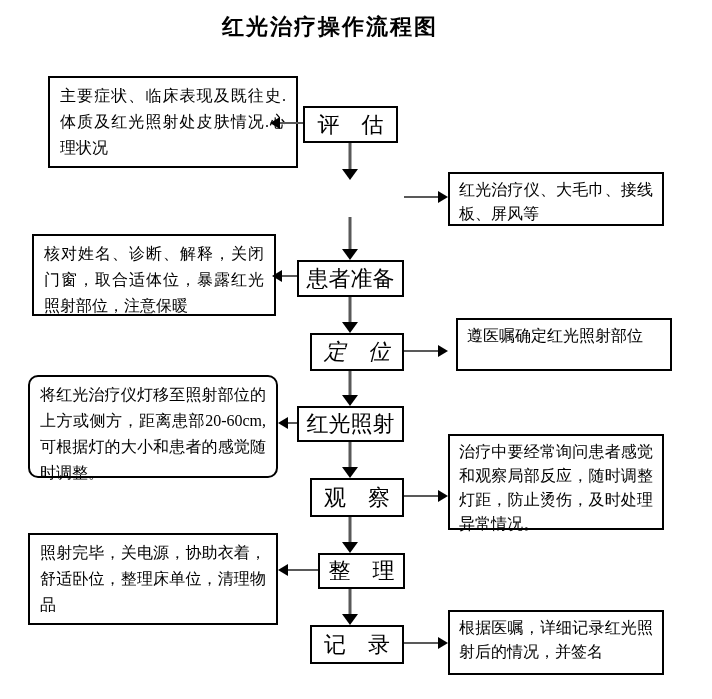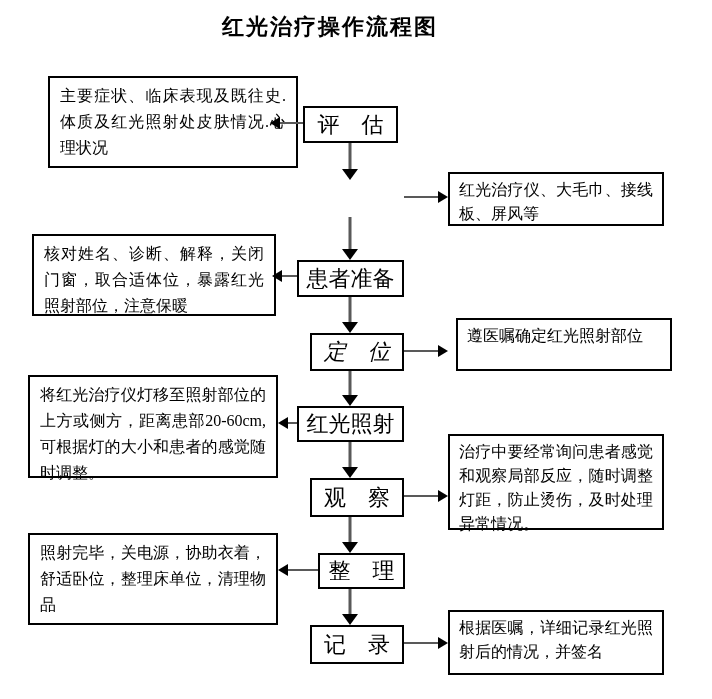--- a/index.html
+++ b/index.html
@@ -28,21 +28,21 @@
   .c2{left:299px;top:180px;width:105px;height:37px;}
   .c3{left:297px;top:260px;width:107px;height:37px;}
   .c4{left:310px;top:333px;width:94px;height:38px;font-style:italic;}
   .c5{left:297px;top:406px;width:107px;height:36px;}
   .c6{left:310px;top:478px;width:94px;height:39px;}
   .c7{left:318px;top:553px;width:87px;height:36px;}
   .c8{left:310px;top:625px;width:94px;height:39px;}
   
   .l1{left:20px;top:76px;width:250px;height:92px;margin-left:28px;}
   .l2{left:32px;top:234px;width:244px;height:82px;}
-  .l3{left:28px;top:375px;width:250px;height:103px;}
+  .l3{left:28px;top:375px;width:250px;height:103px;border-radius:10px;}
   .l4{left:28px;top:533px;width:250px;height:92px;}
   
   .r1{left:448px;top:172px;width:216px;height:54px;}
   .r2{left:448px;top:318px;width:216px;height:53px;margin-left:8px;}
   .r3{left:448px;top:434px;width:216px;height:96px;}
   .r4{left:448px;top:610px;width:216px;height:65px;}
   
   .varrow{position:absolute;width:16px;left:342px;}
   .varrow::before{
     content:"";position:absolute;left:50%;transform:translateX(-50%);

